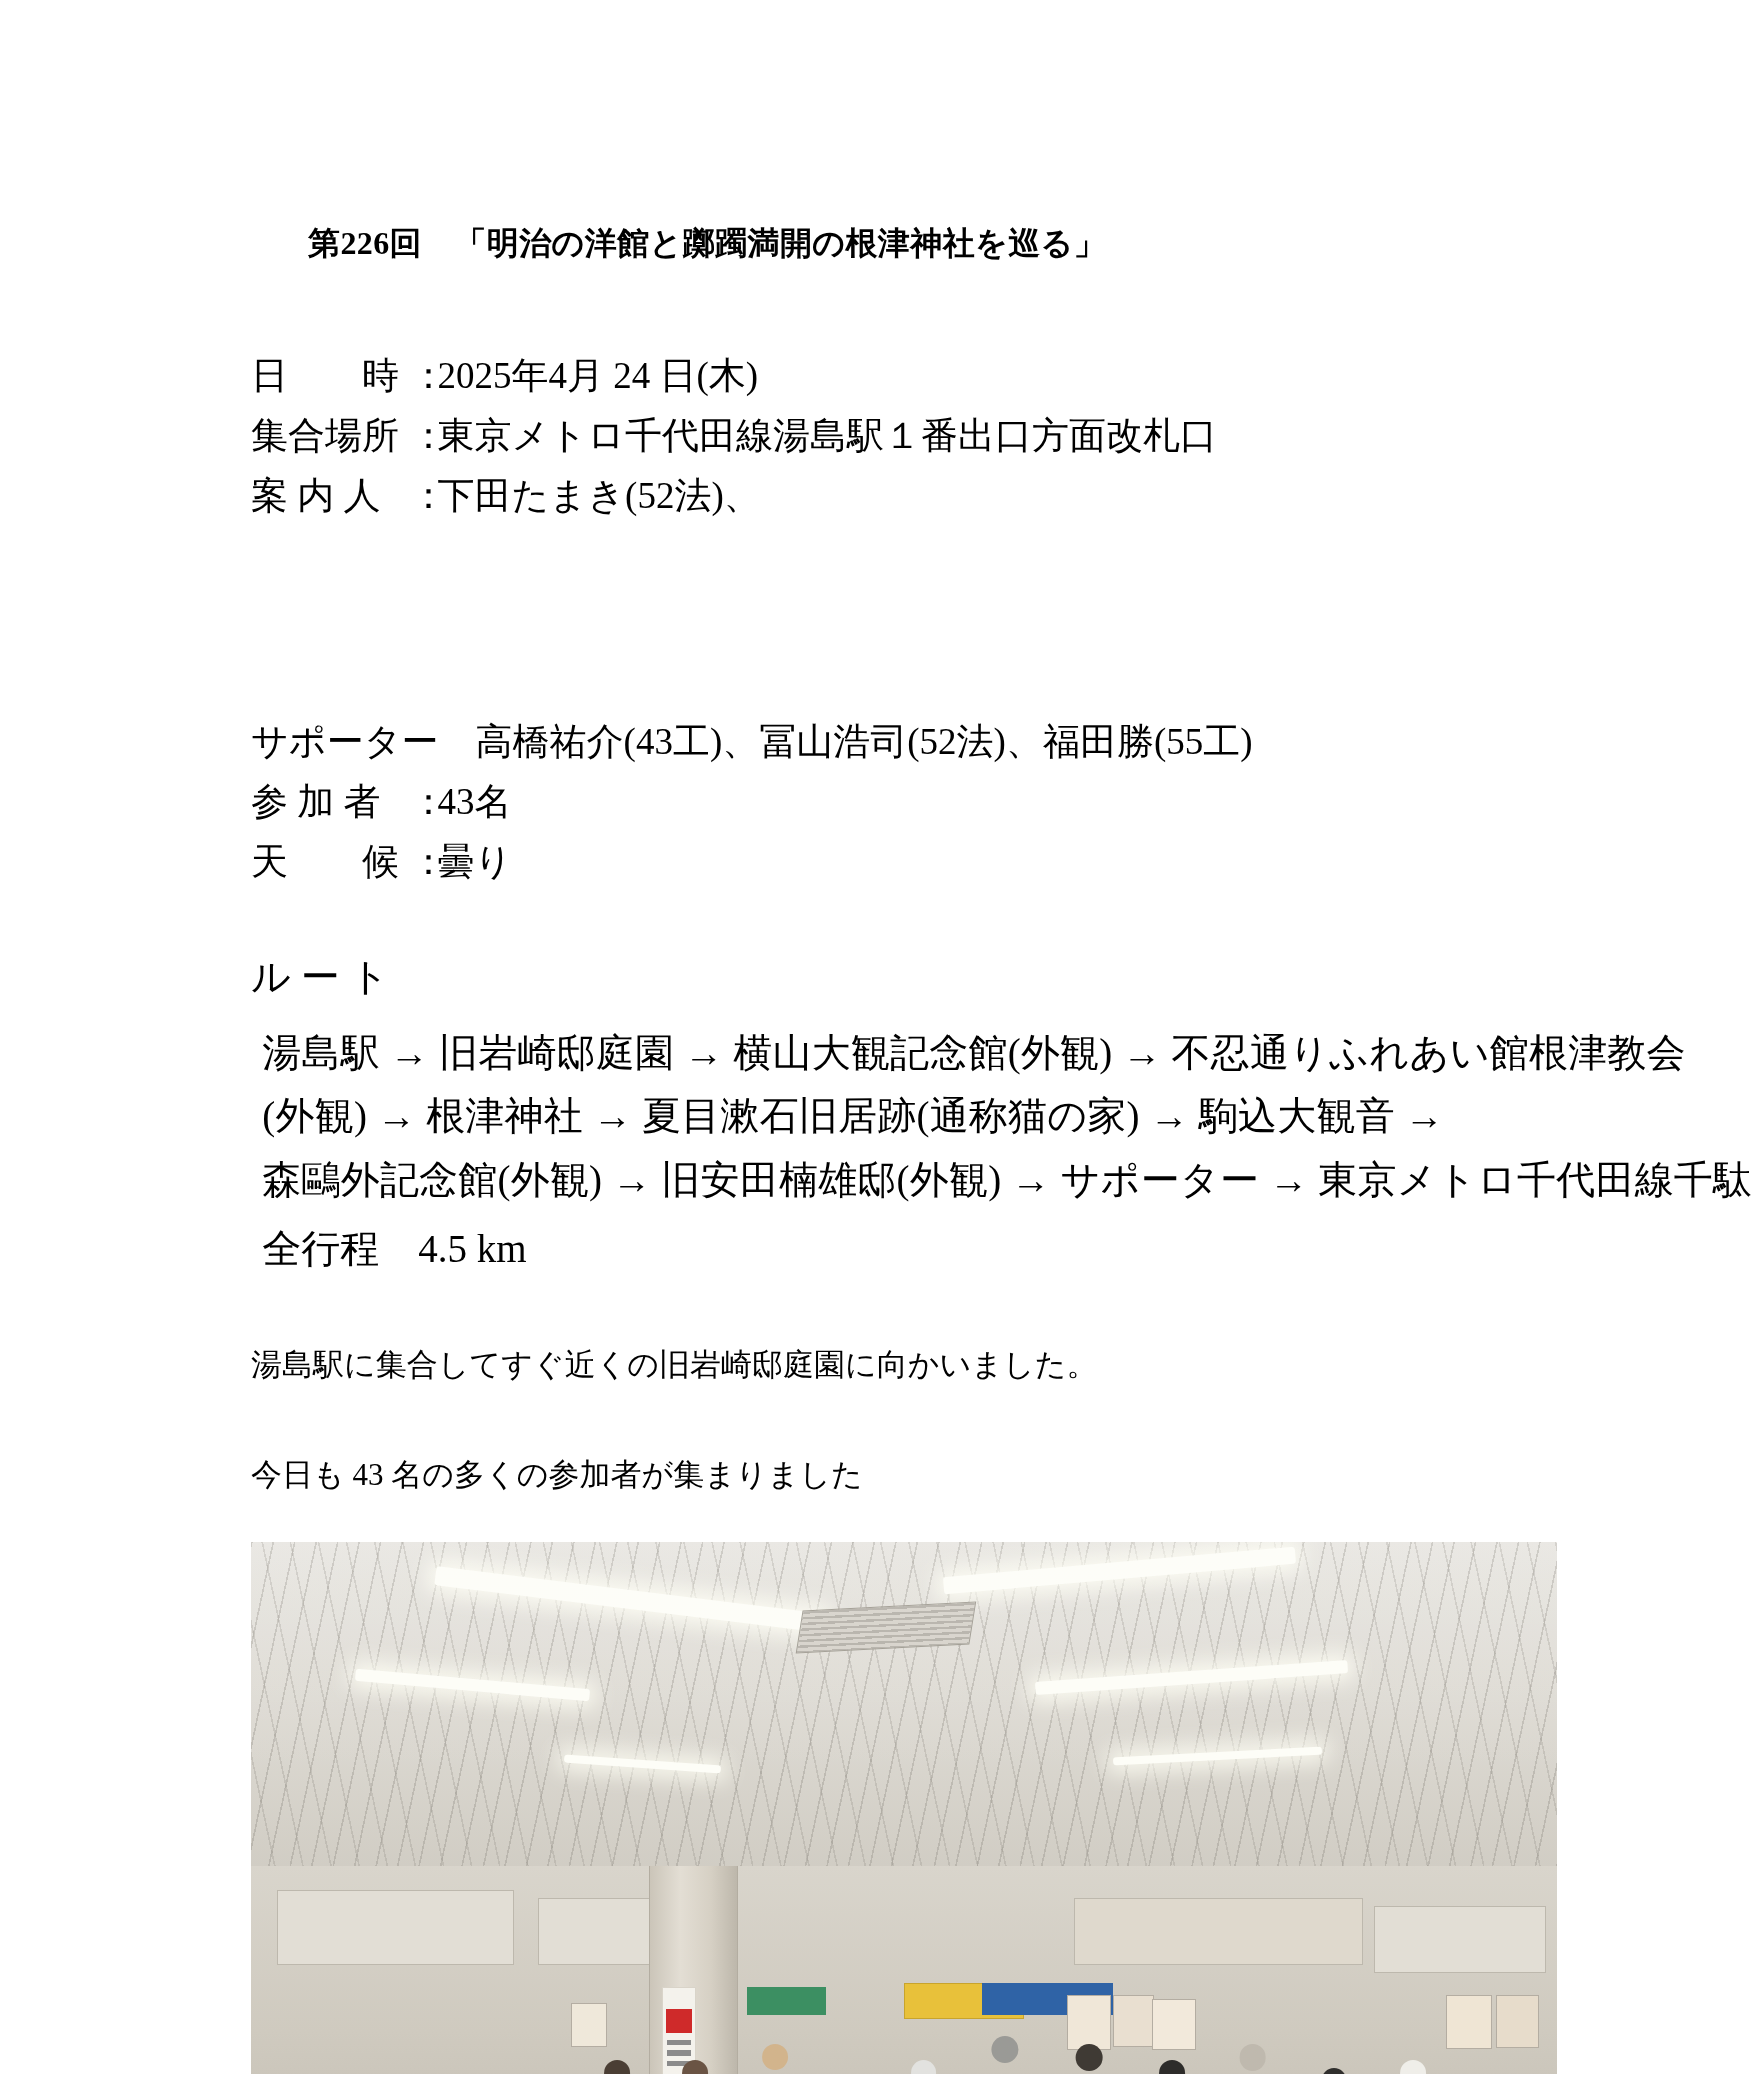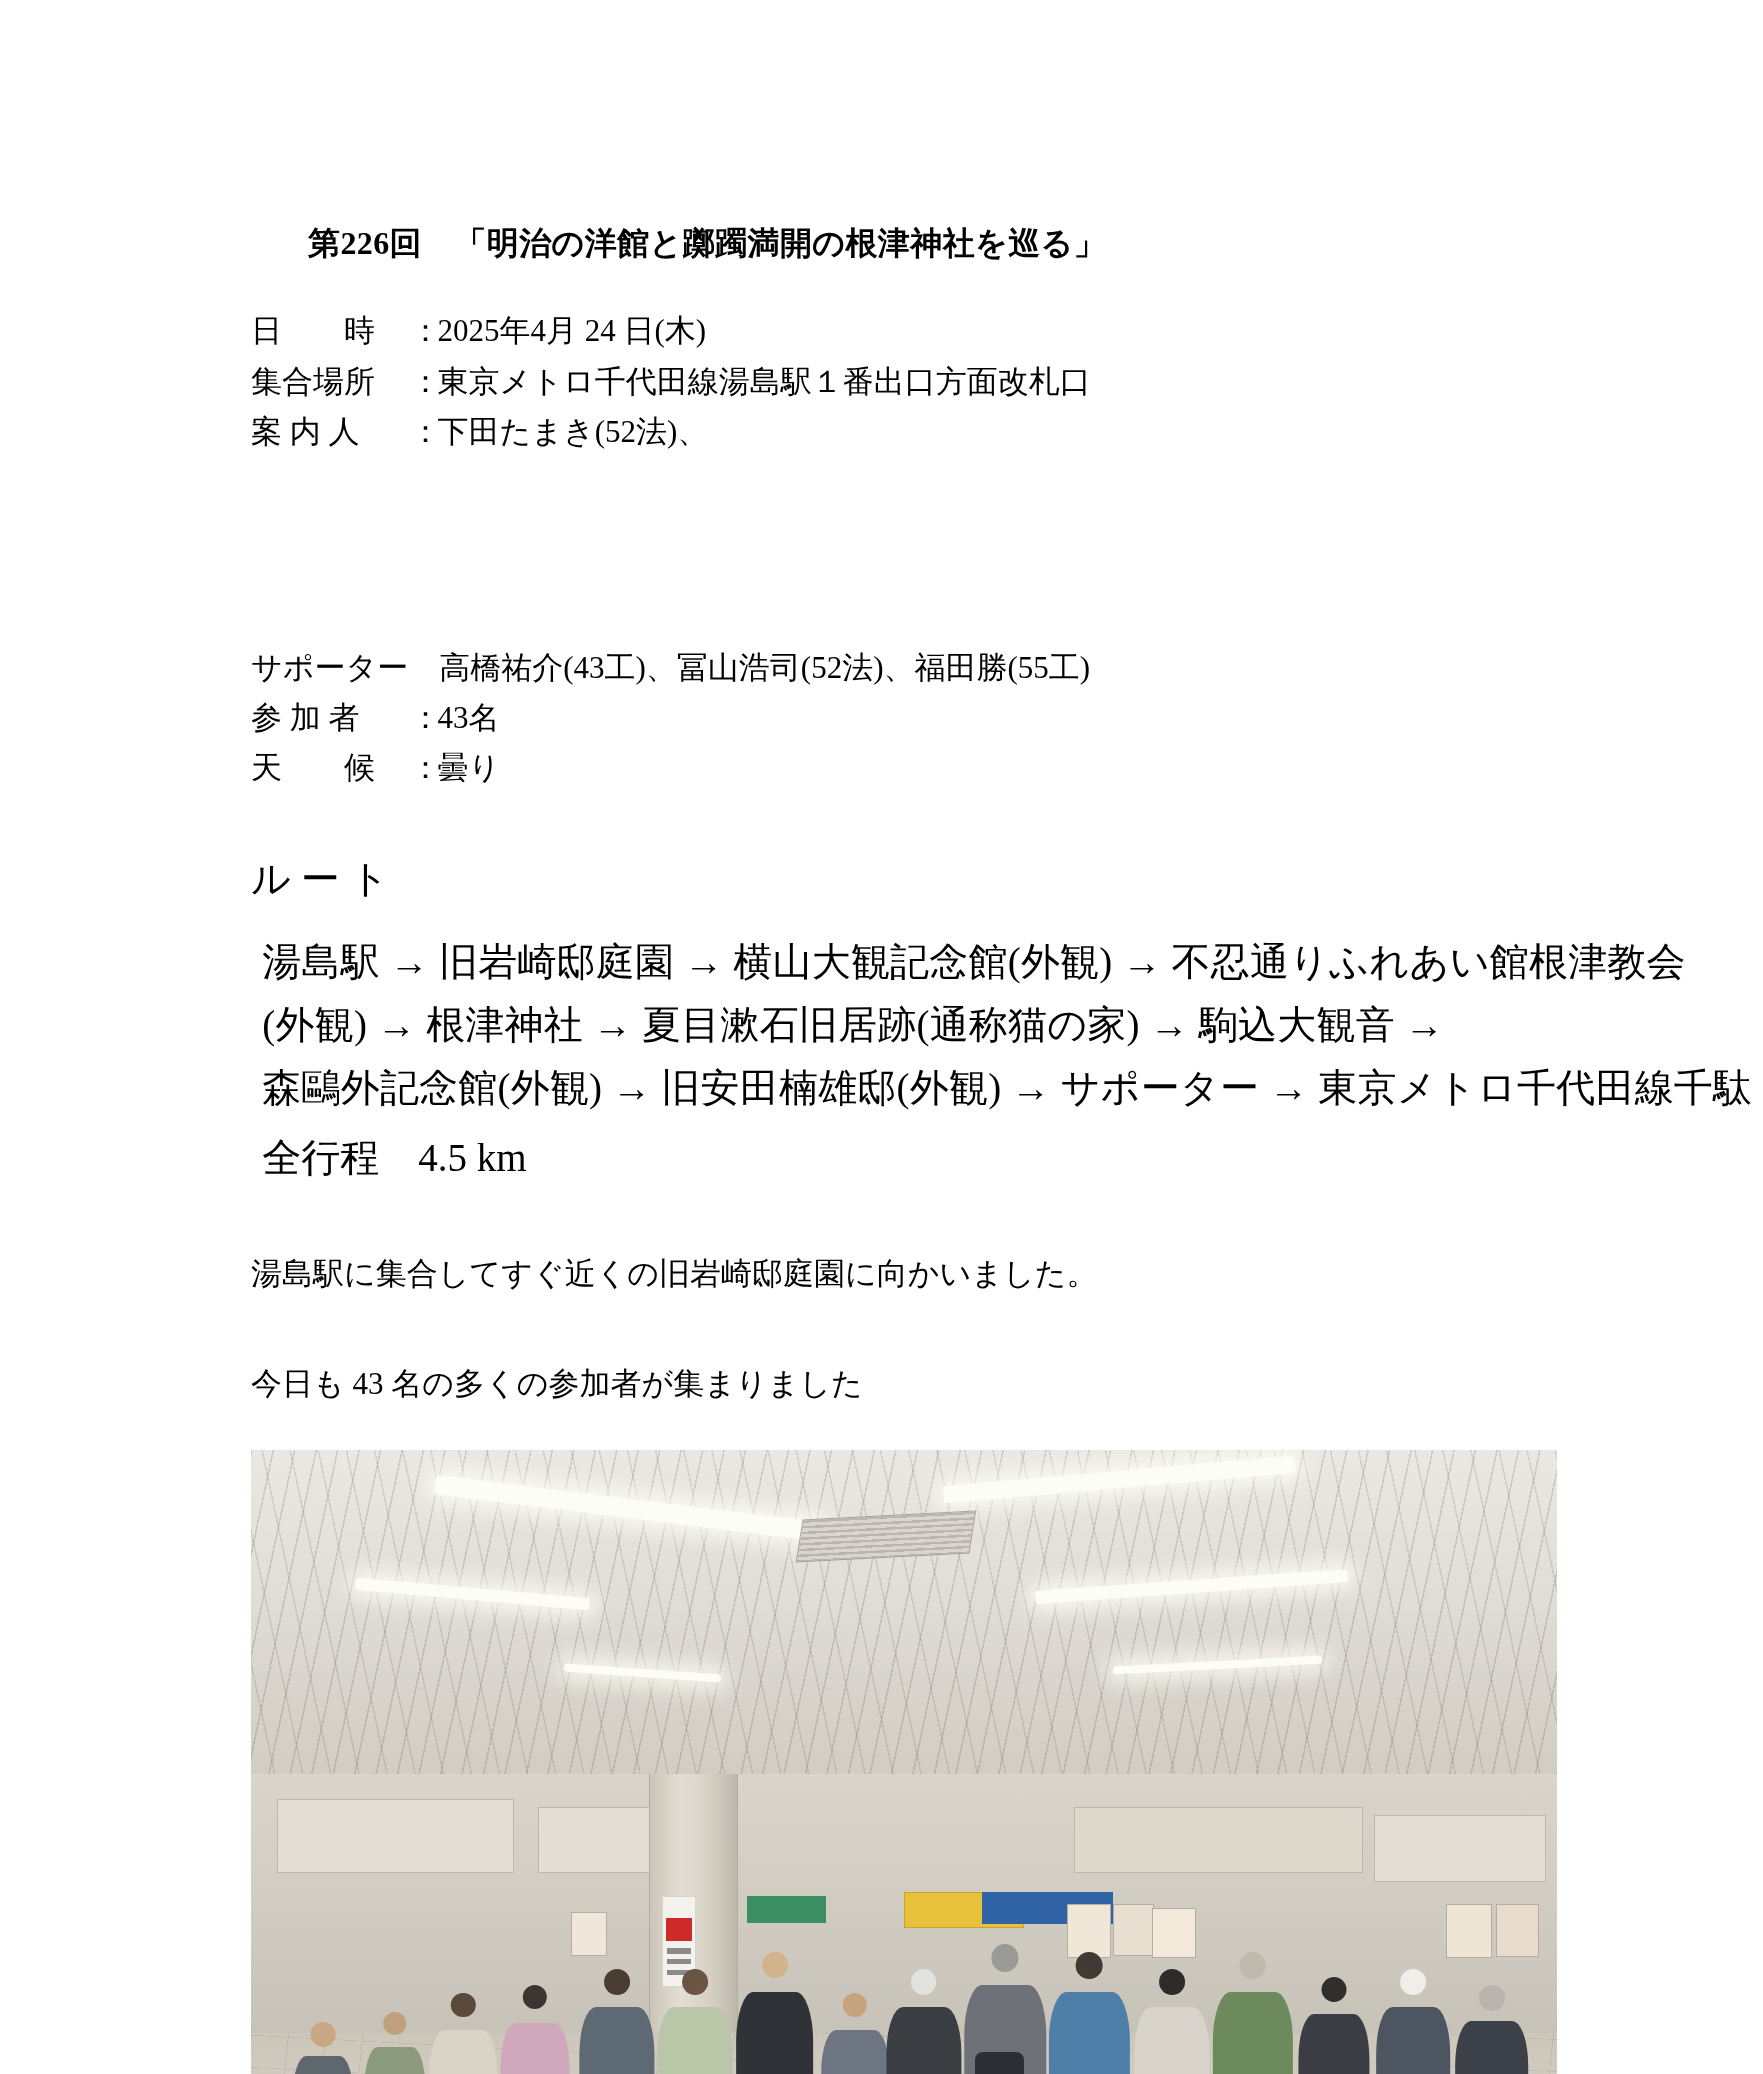--- a/index.html
+++ b/index.html
@@ -35,22 +35,22 @@
     margin-left: 57px;
     font-size: 32px;
     font-weight: bold;
     letter-spacing: 0.4px;
     line-height: 1.2;
     white-space: pre;
   }
 
   
   .info-block {
-    margin-top: 44px;
-    font-size: 31px;
+    margin-top: 84px;
+    font-size: 37px;
     line-height: 1.62;
   }
   .info-row {
     display: flex;
     align-items: flex-start;
     white-space: pre;
   }
   .info-label {
     width: 159px;
     flex: 0 0 159px;
@@ -81,21 +81,21 @@
   
   .route-block {
     margin-top: 53px;
     font-size: 39px;
     line-height: 1.62;
   }
   .route-heading {
     white-space: pre;
   }
   .route-lines {
-    margin-top: 20px;
+    margin-top: 13px;
     padding-left: 11.3px;
   }
   .route-line {
     white-space: pre;
     letter-spacing: 0.2px;
   }
   .route-total {
     margin-top: 6.5px;
     padding-left: 11.3px;
     white-space: pre;

